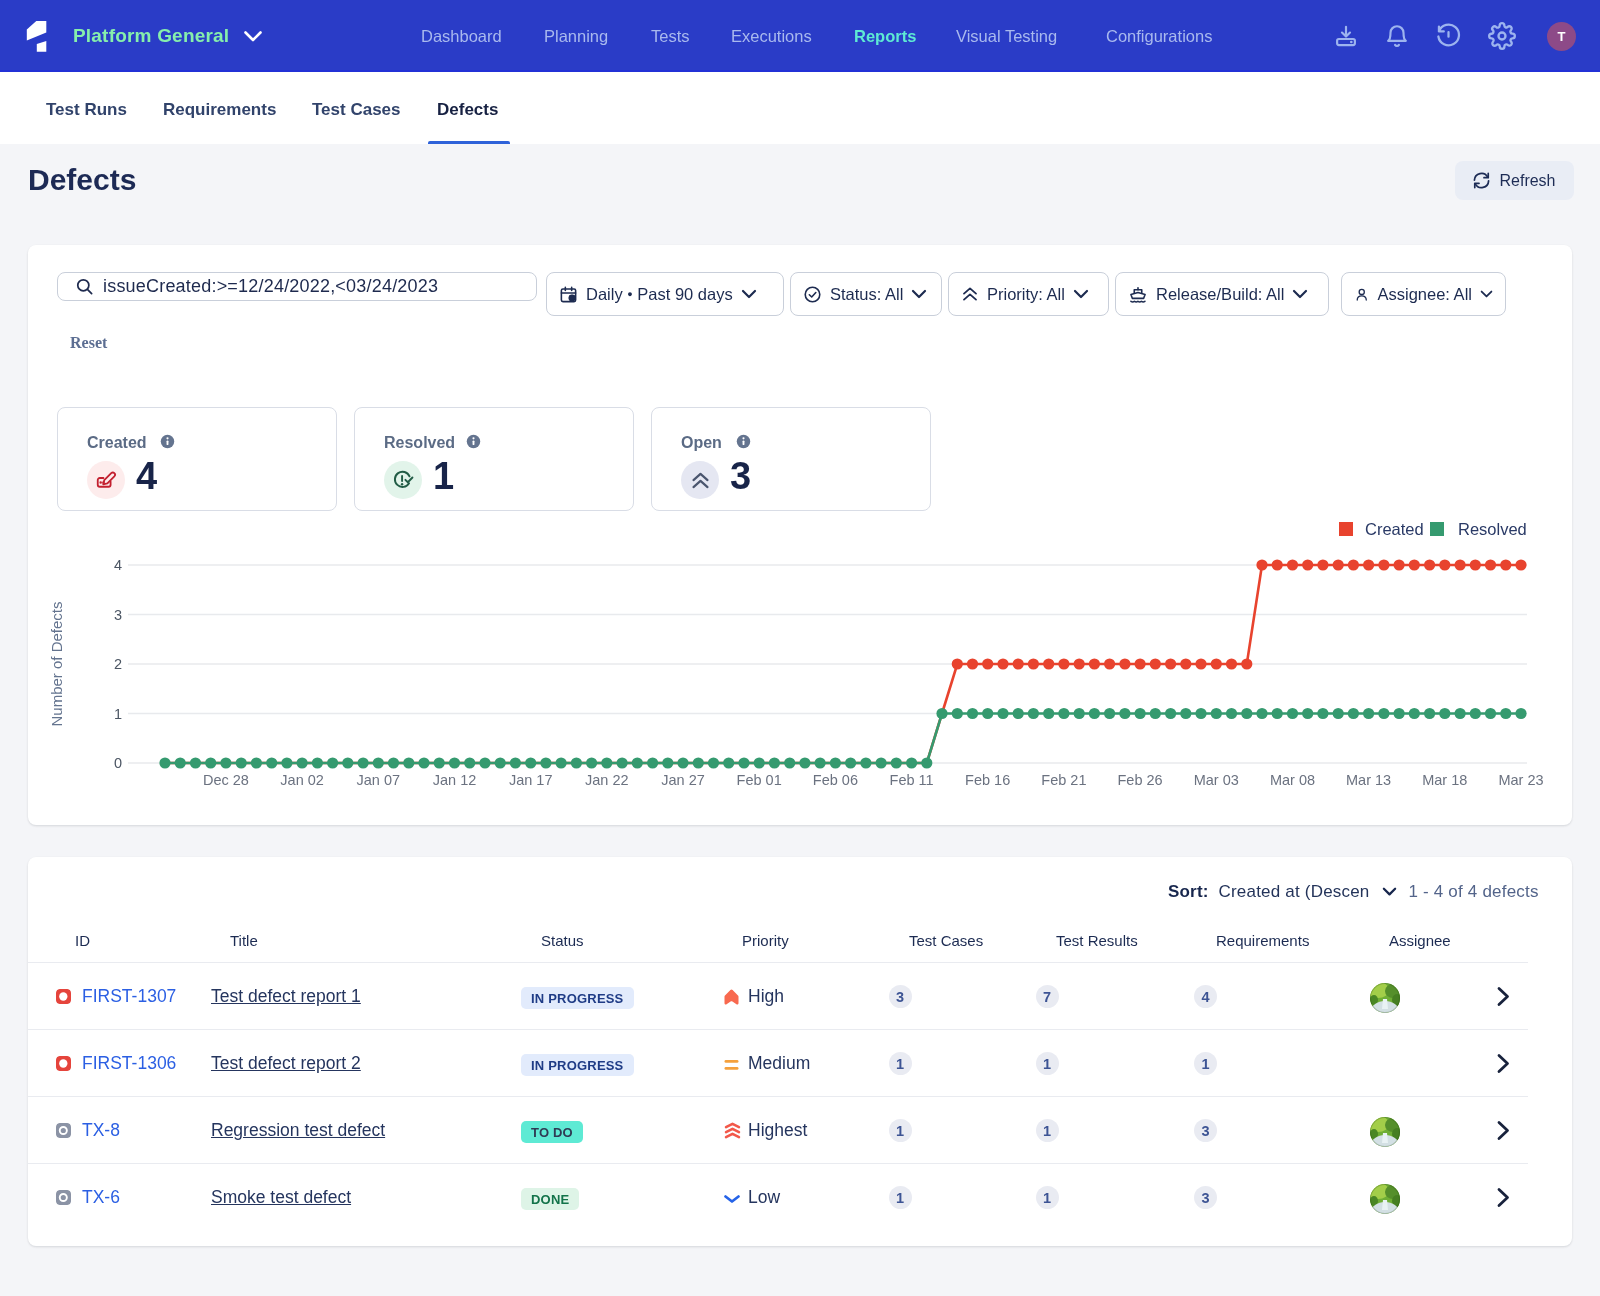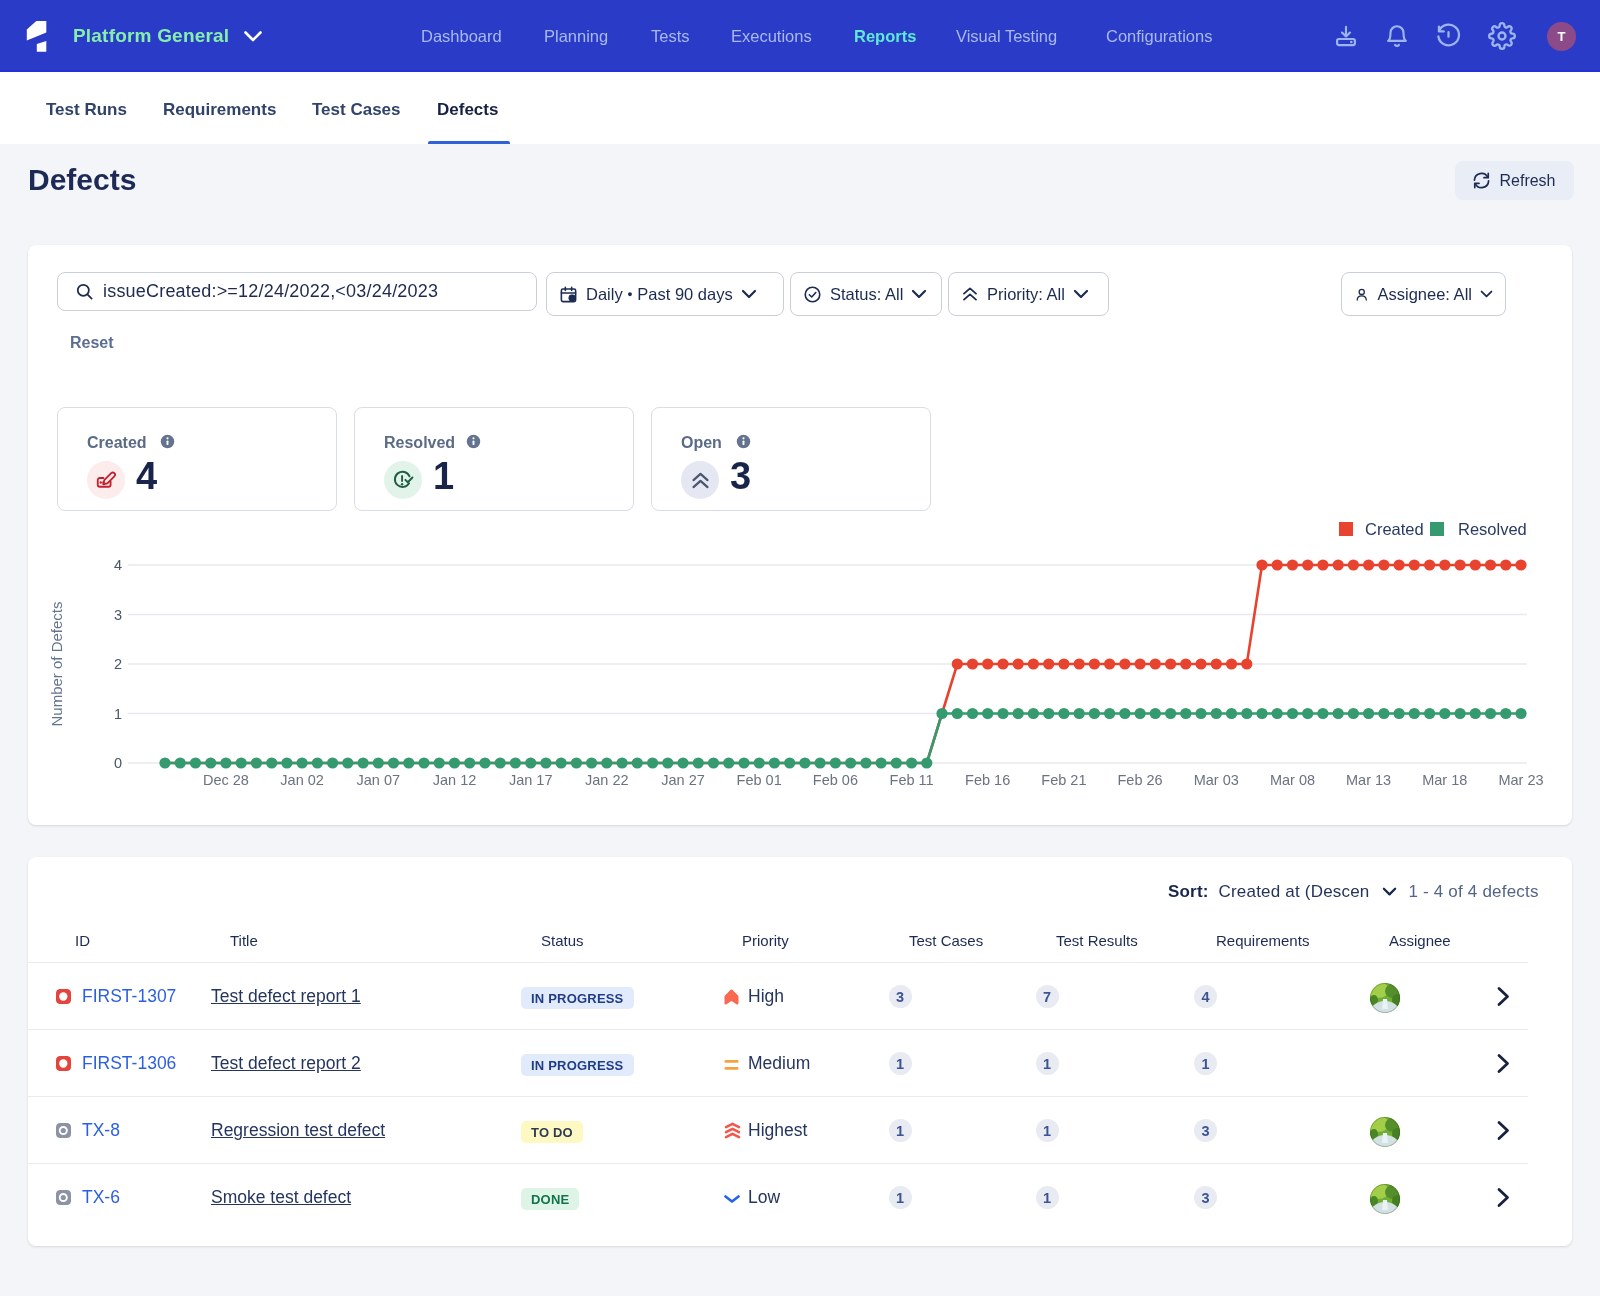--- a/index.html
+++ b/index.html
@@ -21,39 +21,39 @@
 
 .h1 { position:absolute; left:28px; top:163px; font-size:30px; font-weight:bold; color:#1d2a55; }
 .refresh-btn { position:absolute; left:1455px; top:161px; width:119px; height:39px; background:#e9edf5; border-radius:8px; display:flex; align-items:center; justify-content:center; gap:9px; font-size:16px; color:#1d2c55; }
 
 
 .card { position:absolute; left:28px; width:1544px; background:#fff; border-radius:8px; box-shadow:0 1px 2px rgba(15,23,42,.08), 0 1px 3px rgba(15,23,42,.06); }
 #card1 { top:245px; height:580px; }
 #card2 { top:857px; height:389px; }
 
 
-.searchbox { position:absolute; left:29px; top:27px; width:480px; height:39px; border:1px solid #c9cfda; border-radius:8px; display:flex; align-items:center; }
+.searchbox { position:absolute; left:29px; top:27px; width:480px; height:29px; border:1px solid #c9cfda; border-radius:8px; display:flex; align-items:center; }
 .searchbox span { font-size:18px; color:#1e2a4e; margin-left:9px; letter-spacing:0.2px; }
 .dd { position:absolute; top:27px; height:44px; border:1px solid #c9cfda; border-radius:8px; display:flex; align-items:center; padding:0 12px; gap:8px; font-size:16.5px; color:#1d2b50; white-space:nowrap; }
-.reset { position:absolute; left:42px; top:89px; font-size:16px; font-weight:bold; color:#5c6e92; }
+.reset { position:absolute; left:42px; top:89px; font-size:16px; font-weight:bold; color:#5c6e92;font-family:Liberation Serif, serif; }
 
 
 .stat { position:absolute; top:162px; width:280px; height:104px; border:1px solid #d9dde6; border-radius:8px; background:#fff; }
 .stat .lbl { position:absolute; left:29px; top:26px; font-size:16px; font-weight:bold; color:#5b6b85; }
 .stat .info { position:absolute; top:26px; width:15px; height:15px; }
 .stat .ic { position:absolute; left:29px; top:53px; width:38px; height:38px; border-radius:50%; display:flex; align-items:center; justify-content:center; }
 .stat .num { position:absolute; left:78px; top:47px; font-size:38px; font-weight:bold; color:#182449; }
 .th { position:absolute; top:75px; font-size:15px; color:#1c2b52;margin-left:20px; }
 .trow { position:absolute; left:0; width:1500px; height:67px; border-top:1px solid #e9ebf0; }
 .idicon { position:absolute; left:28px; top:26px; width:15px; height:15px; border-radius:4px; }
 .idlink { position:absolute; left:54px; top:23px; font-size:17.5px; color:#2b5fe3; }
 .ttl { position:absolute; left:183px; top:23px; font-size:17.5px; color:#25355e;text-decoration:underline; }
 .pill { position:absolute; left:493px; top:24px; height:22px; border-radius:5px; font-size:13px; font-weight:bold; letter-spacing:.2px; display:flex; align-items:center; padding:0 10px; }
 .pill.inprogress { background:#e2ebfc; color:#1f3c86; }
-.pill.todo { background:#fef9c3; color:#2f3b54;text-align:center; }
+.pill.todo { background:#5eead4; color:#2f3b54;text-align:center; }
 .pill.done { background:#def4e7; color:#13734a; }
 .prio-ic { position:absolute; left:696px; top:26px; }
 .prio-tx { position:absolute; left:720px; top:23px; font-size:17.5px; color:#25355e; }
 .cnt { position:absolute; top:22px; width:23px; height:23px; border-radius:50%; background:#e9ebf2; color:#3d5494; font-size:14.5px; font-weight:bold; display:flex; align-items:center; justify-content:center; }
 .avatar { position:absolute; left:1342px; top:20px; }
 
 .rowchev { position:absolute; left:1469px; top:23px; }
 </style>
 </head>
 <body>
@@ -149,20 +149,32 @@
     <svg width="16" height="10" viewBox="0 0 16 10">
         <path d="M2 2 L8 8 L14 2" fill="none" stroke="#1d2b50" stroke-width="2.2" stroke-linecap="round" stroke-linejoin="round"></path>
       </svg>
   </div>
   <div class="dd" style="left:920px;width:161px;">
     <svg width="18" height="18" viewBox="0 0 24 24" fill="none" stroke="#1d2b50" stroke-width="2.4" stroke-linecap="round" stroke-linejoin="round">
         <path d="M4 11.5 L12 4.5 L20 11.5"></path>
         <path d="M4 19.5 L12 12.5 L20 19.5"></path>
       </svg>
     <span>Priority: All</span>
+    <svg width="16" height="10" viewBox="0 0 16 10">
+        <path d="M2 2 L8 8 L14 2" fill="none" stroke="#1d2b50" stroke-width="2.2" stroke-linecap="round" stroke-linejoin="round"></path>
+      </svg>
+  </div>
+  <div class="dd" style="left:1087px;width:214px;">
+    <svg width="20" height="20" viewBox="0 0 24 24" fill="none" stroke="#1d2b50" stroke-width="1.9" stroke-linecap="round" stroke-linejoin="round">
+        <path d="M3.5 12.6 L12 10.2 L20.5 12.6 L18.8 17.2 H5.2 Z"></path>
+        <path d="M7.5 10.5 V6.8 H16.5 V10.5"></path>
+        <path d="M12 6.8 V4.5"></path>
+        <path d="M3.5 20.8 c1.4 1 2.8 1 4.2 0 c1.4 1 2.8 1 4.2 0 c1.4 1 2.8 1 4.2 0 c1.4 1 2.8 1 4.2 0"></path>
+      </svg>
+    <span>Release/Build: All</span>
     <svg width="16" height="10" viewBox="0 0 16 10">
         <path d="M2 2 L8 8 L14 2" fill="none" stroke="#1d2b50" stroke-width="2.2" stroke-linecap="round" stroke-linejoin="round"></path>
       </svg>
   </div>
   <div class="dd" style="left:1313px;width:165px;">
     <svg width="19" height="19" viewBox="0 0 24 24" fill="none" stroke="#1d2b50" stroke-width="2" stroke-linecap="round" stroke-linejoin="round">
         <circle cx="12" cy="8" r="4"></circle>
         <path d="M5 20.5 c0-4 3-6.5 7-6.5 s7 2.5 7 6.5"></path>
       </svg>
     <span>Assignee: All</span>

